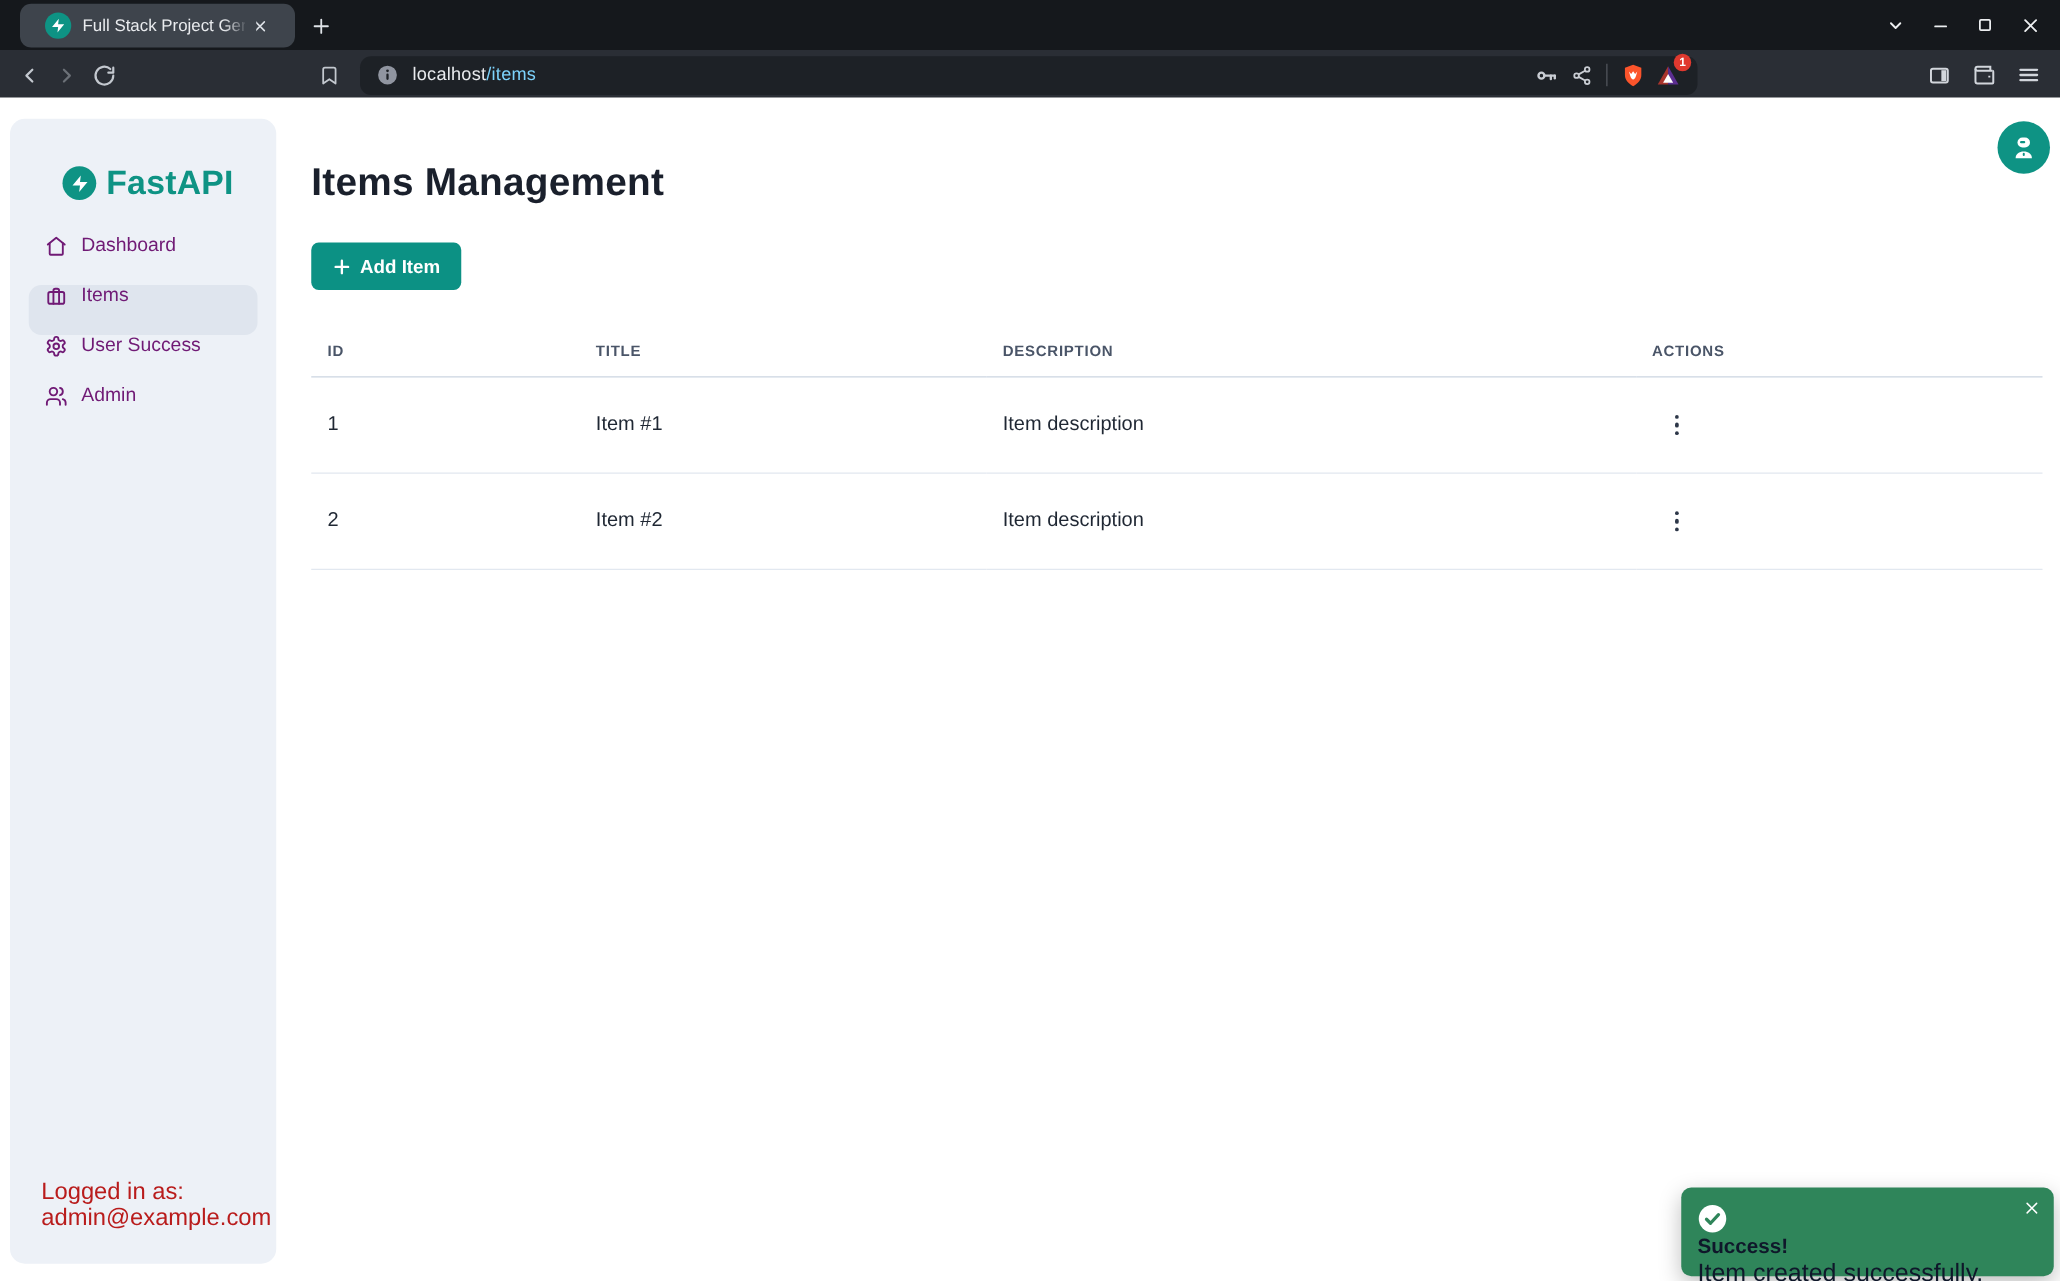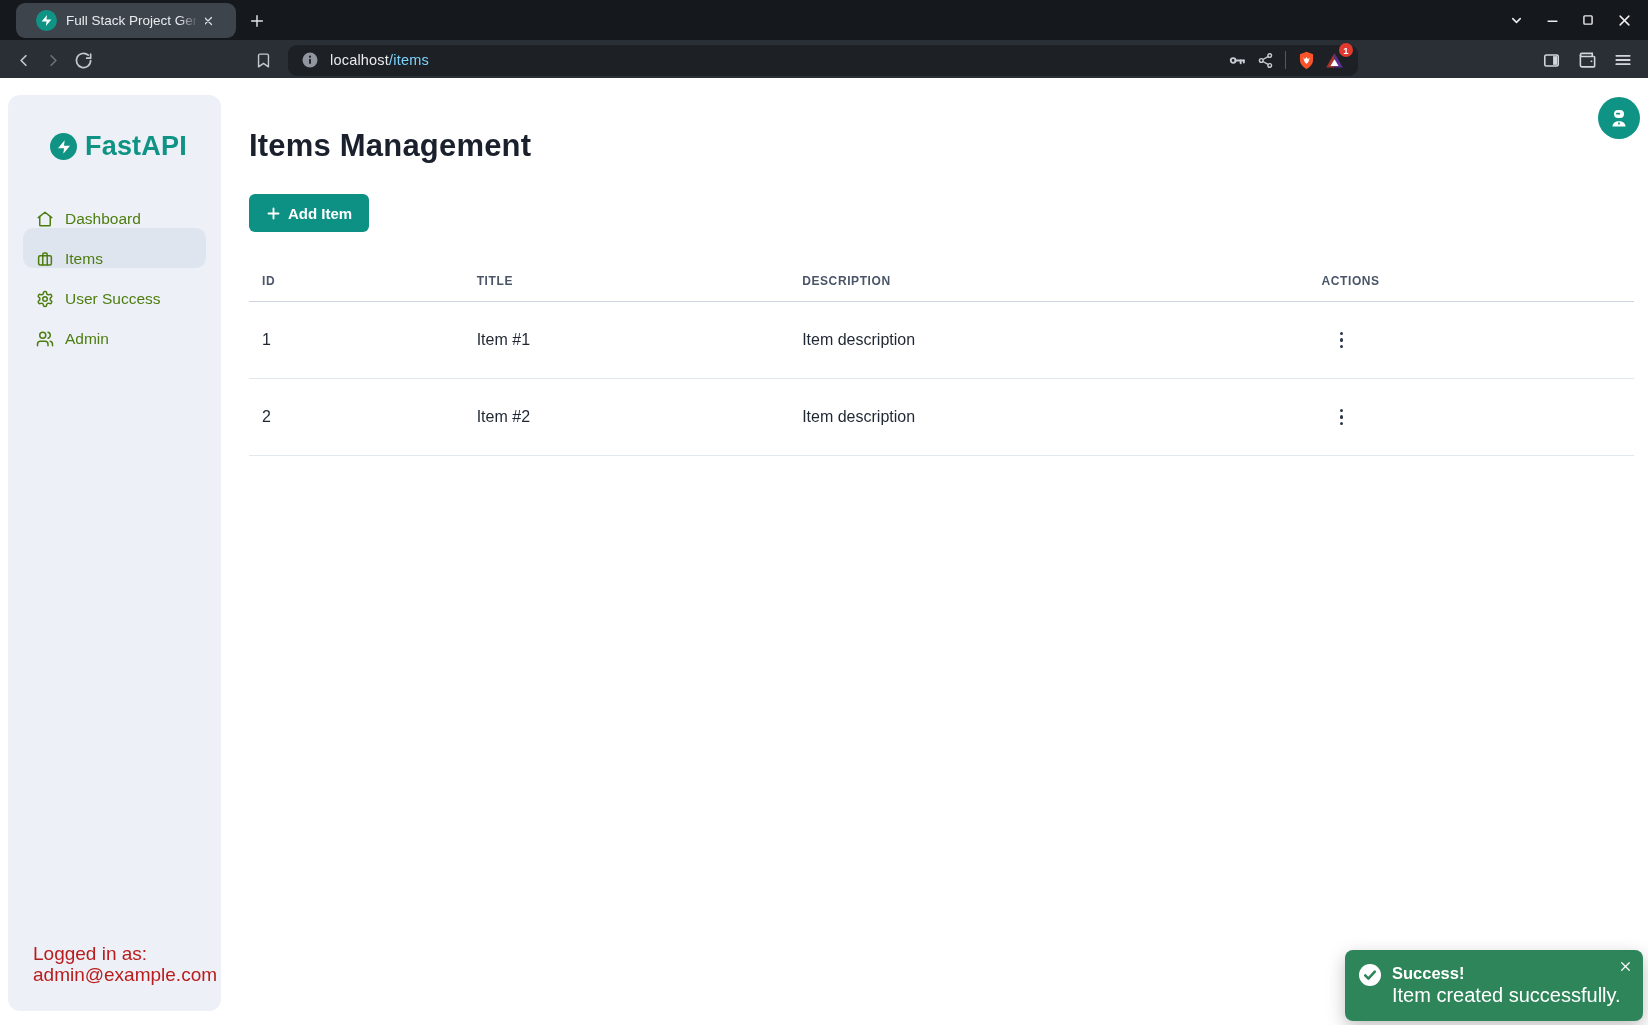--- a/index.html
+++ b/index.html
@@ -51,22 +51,22 @@
   
   .content { position:absolute; left:0; top:78px; width:100%; height:947px; background:#fff; }
 
   .sidebar { position:absolute; left:8px; top:17px; width:213px; height:916px;
              background:#edf1f7; border-radius:12px; }
   .logo-row { display:flex; align-items:center; gap:8px; margin:36px 0 0 42px; }
   .logo-mark { width:27px; height:27px; border-radius:50%; background:#0e9384; display:flex;
                align-items:center; justify-content:center; }
   .logo-text { color:#0e9384; font-size:27px; font-weight:600; letter-spacing:.2px;text-align:center; }
   .nav-list { margin:26px 15px 0 15px; list-style:none; }
-  .nav-item { height:40px; display:flex; align-items:flex-end; gap:11px; padding:0 13px;
-              border-radius:10px; color:#4d7c0f; cursor:pointer; }
+  .nav-item { height:40px; display:flex; align-items:flex-start; gap:11px; padding:0 13px;
+              border-radius:10px; color:#701a75; cursor:pointer; }
   .nav-item.active { background:#dfe5ee; }
   .nav-label { font-size:15.5px; font-weight:500; }
   .sidebar-footer { position:absolute; left:25px; bottom:26px; color:#b91c1c; font-size:19px;
                     line-height:21px; }
 
   .avatar-btn { position:absolute; left:1598px; top:19px; width:42px; height:42px;
                 border-radius:50%; background:#0e9384; border:none; cursor:pointer;
                 display:flex; align-items:center; justify-content:center; }
 
   .main { position:absolute; left:221px; top:0; right:0; bottom:0; padding:50px 14px 0 28px; }
@@ -82,22 +82,22 @@
                     border-bottom:1px solid #cbd5e1; }
   .items-table td { font-size:16px; color:#1f2733; padding:0 0 0 13px; height:77px;
                     border-bottom:1px solid #e2e8f0; }
   .col-id{width:15.5%} .col-title{width:23.5%} .col-desc{width:37.5%} .col-actions{width:23.5%}
   .kebab-btn { width:30px; height:30px; border:none; background:transparent; cursor:pointer;
                display:flex; flex-direction:column; align-items:center; justify-content:center;
                gap:3px; margin-left:5px; }
   .kebab-btn i { width:3.5px; height:3.5px; border-radius:50%; background:#2d3748; }
 
   .toast { position:absolute; left:1345px; top:872px; width:298px; height:71px; background:#2f855a;
-           border-radius:8px; box-shadow:0 6px 18px rgba(0,0,0,.25); color:#ffffff;
-           display:flex; padding:13px 14px 0 13px; }
+           border-radius:8px; box-shadow:0 6px 18px rgba(0,0,0,.25); color:#0f172a;
+           display:flex; padding:13px 14px 0 13px;flex-direction:column; }
   .toast-check { width:24px; height:24px; flex:0 0 auto; margin-right:10px; }
   .toast-title { font-size:16.5px; font-weight:700; line-height:20px; }
   .toast-msg { font-size:20px; line-height:24px; }
   .toast-close { position:absolute; top:7px; right:9px; width:18px; height:18px; border:none;
                  background:transparent; color:#fff; cursor:pointer; display:flex;
                  align-items:center; justify-content:center; }
   svg { display:block; }
 </style>
 </head>
 <body>

